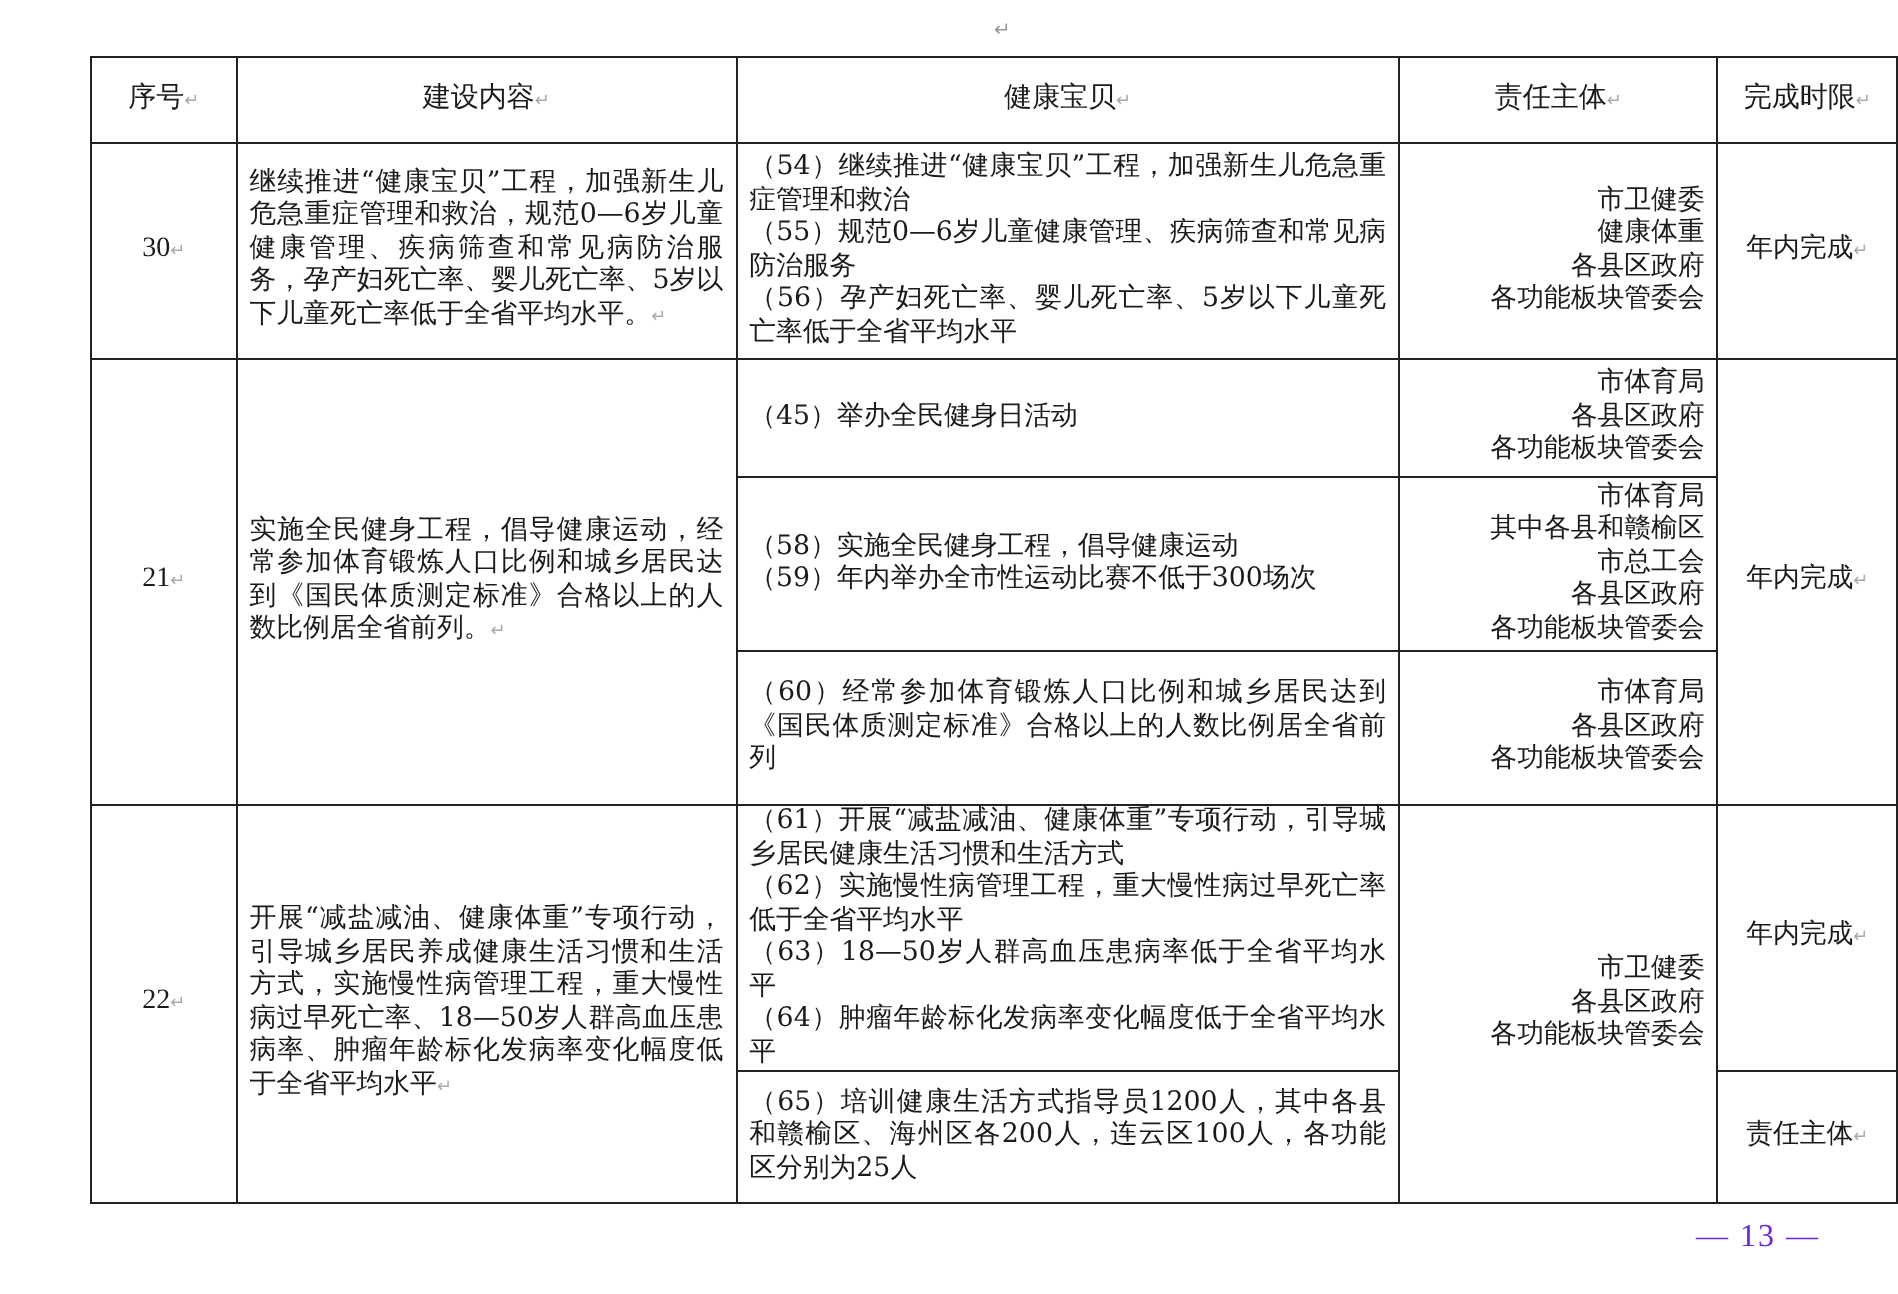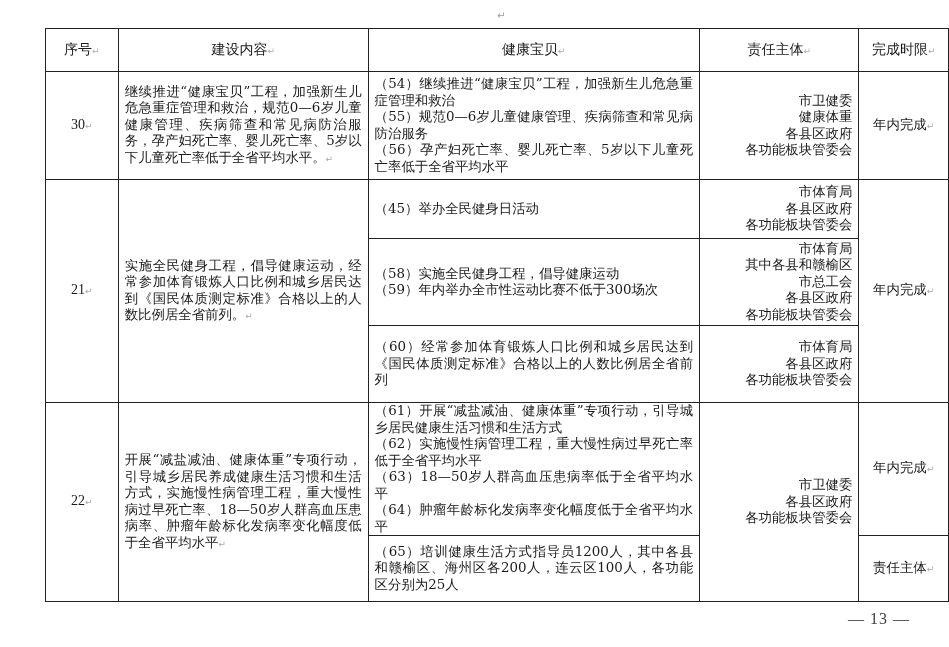--- a/index.html
+++ b/index.html
@@ -8,21 +8,21 @@
   .mark{position:absolute;color:#9a9a9a;font-size:10px;font-family:"DejaVu Sans",sans-serif;}
   table{position:absolute;left:9px;top:28px;border-collapse:collapse;table-layout:fixed;margin-left:36px;}
   td,th{border:1px solid #222;padding:0 6px;vertical-align:middle;font-weight:normal;
         font-size:13.4px;line-height:16.5px;word-break:break-all;text-align:right;}
   th{font-family:"DejaVu Sans","Liberation Sans",sans-serif;font-size:14px;text-align:center;height:42px;padding:0 2px;}
   td.c{text-align:center;}
   td.l{text-align:justify;}
   .num{font-family:"Liberation Serif",serif;font-size:14px;}
   .pm{color:#aaa;font-size:9px;font-family:"DejaVu Sans",sans-serif;}
   .line{display:block;}
-  .footer{position:absolute;left:848px;top:610px;font-family:"Liberation Serif",serif;font-size:16px;color:#404040;letter-spacing:1px;}
+  .footer{position:absolute;left:848px;top:610px;font-family:"Liberation Serif",serif;font-size:16px;color:#6d28d9;letter-spacing:1px;}
 </style>
 </head>
 <body>
 
 <span class="mark" style="left:497px;top:10px;">↵</span>
 
 <table>
   <colgroup>
     <col style="width:73px">
       <col style="width:251px">

